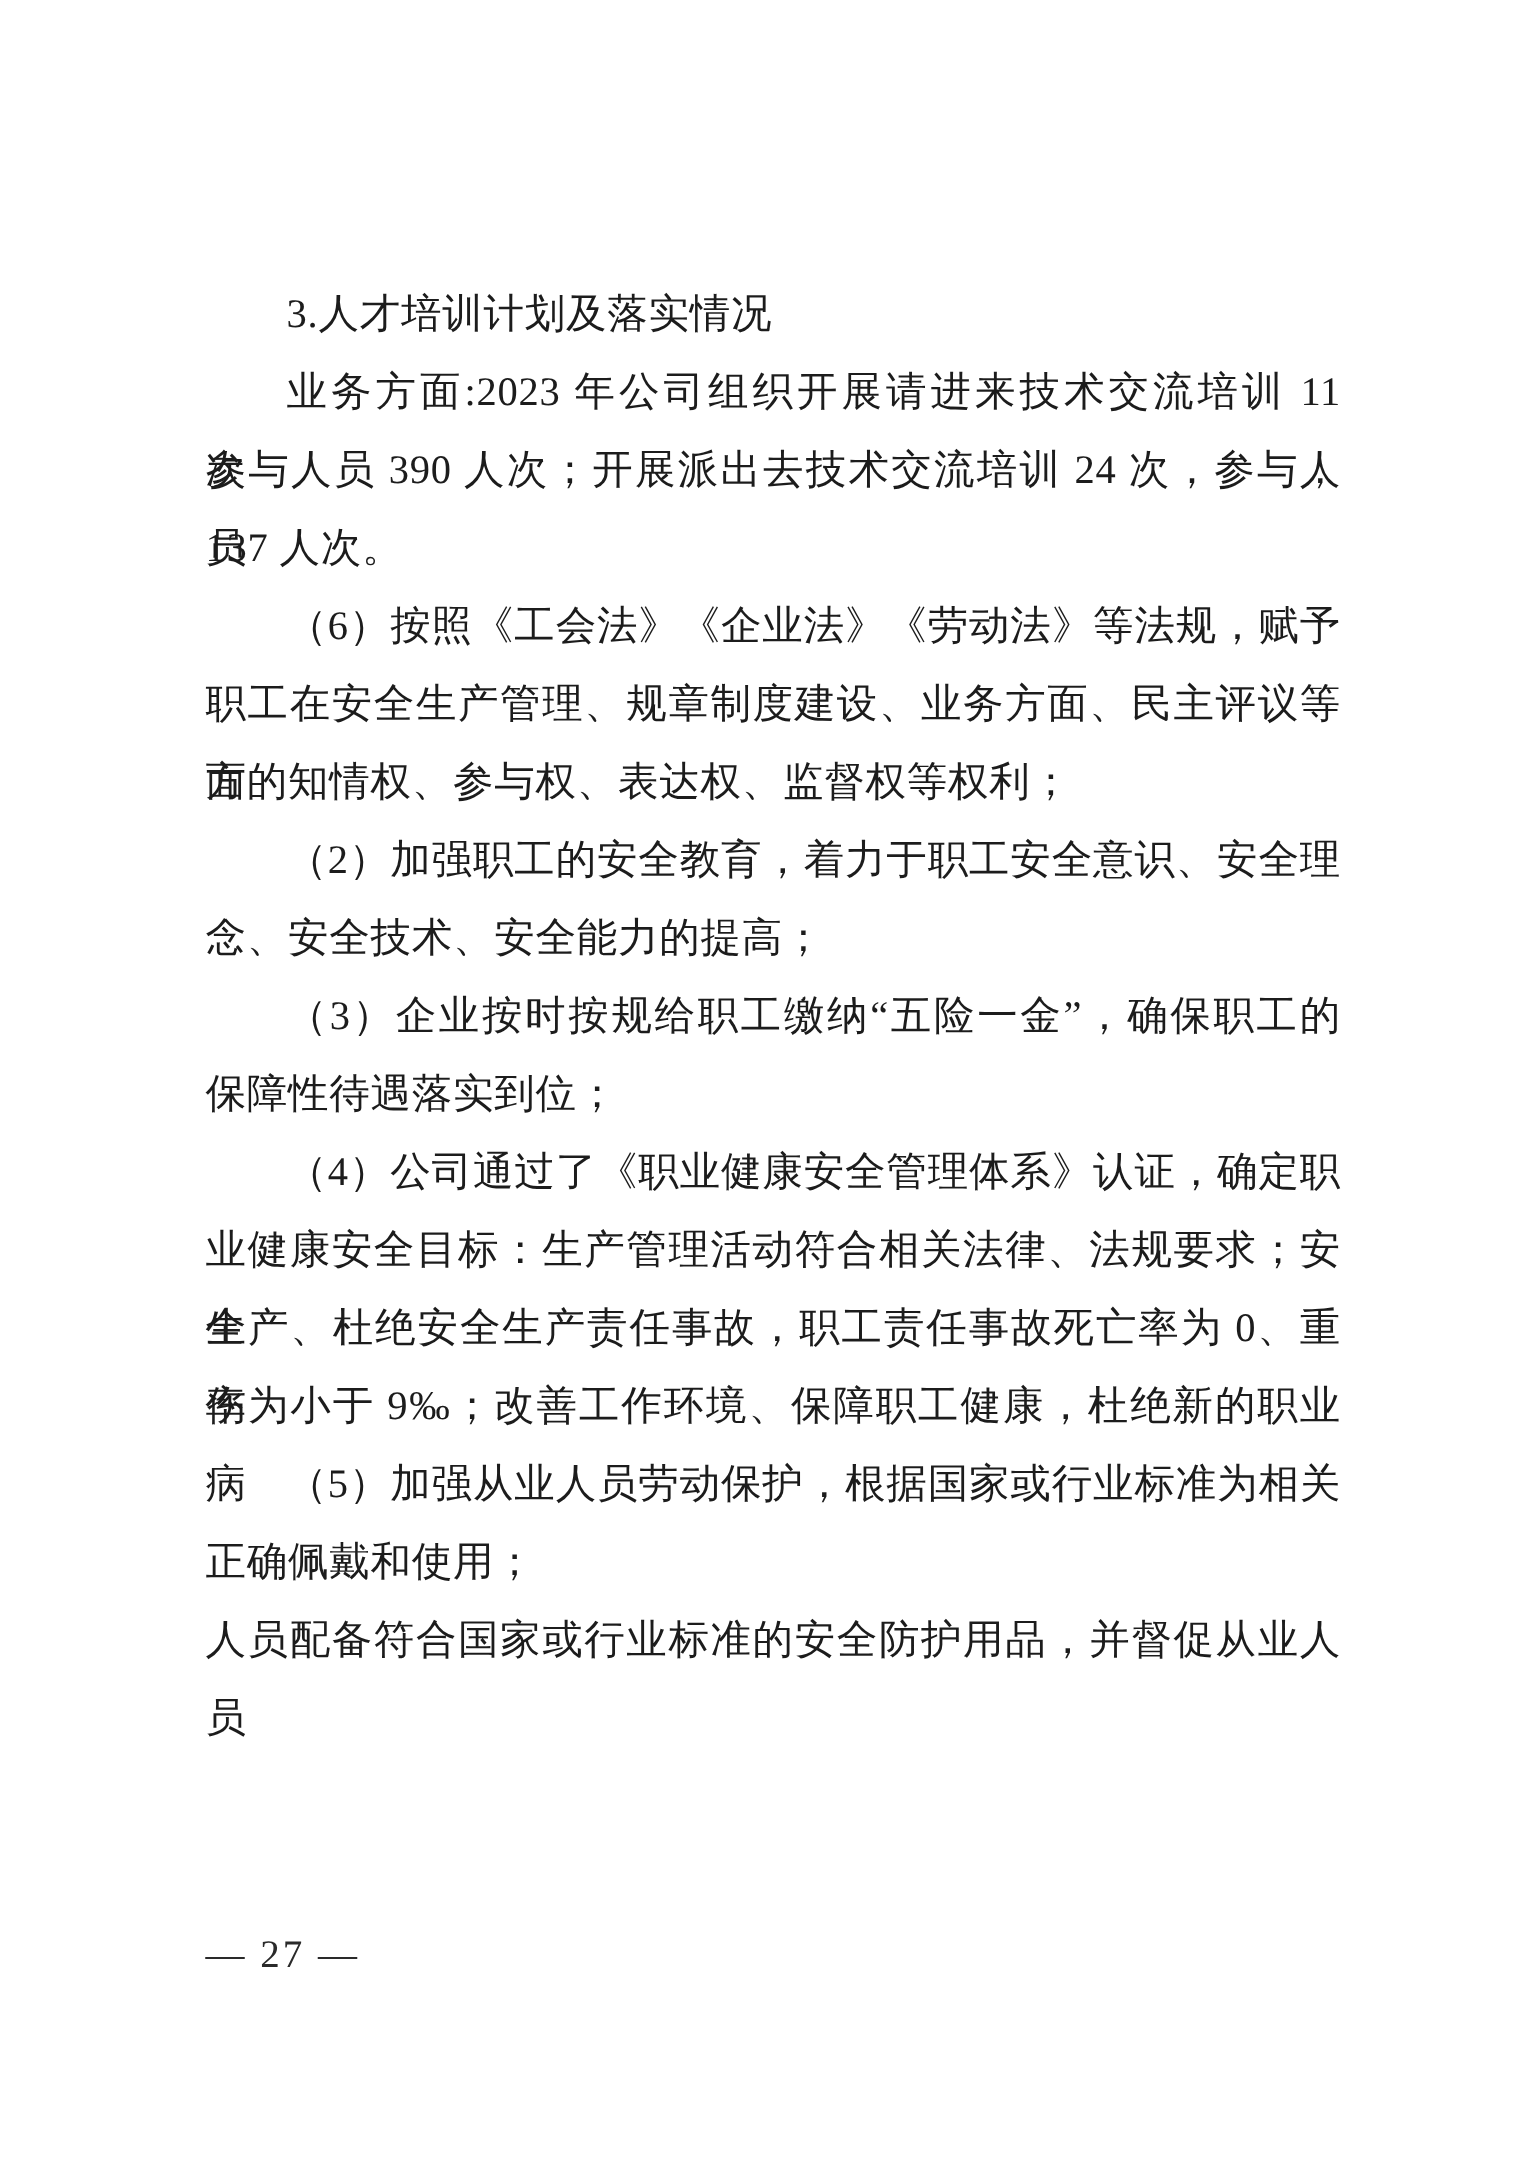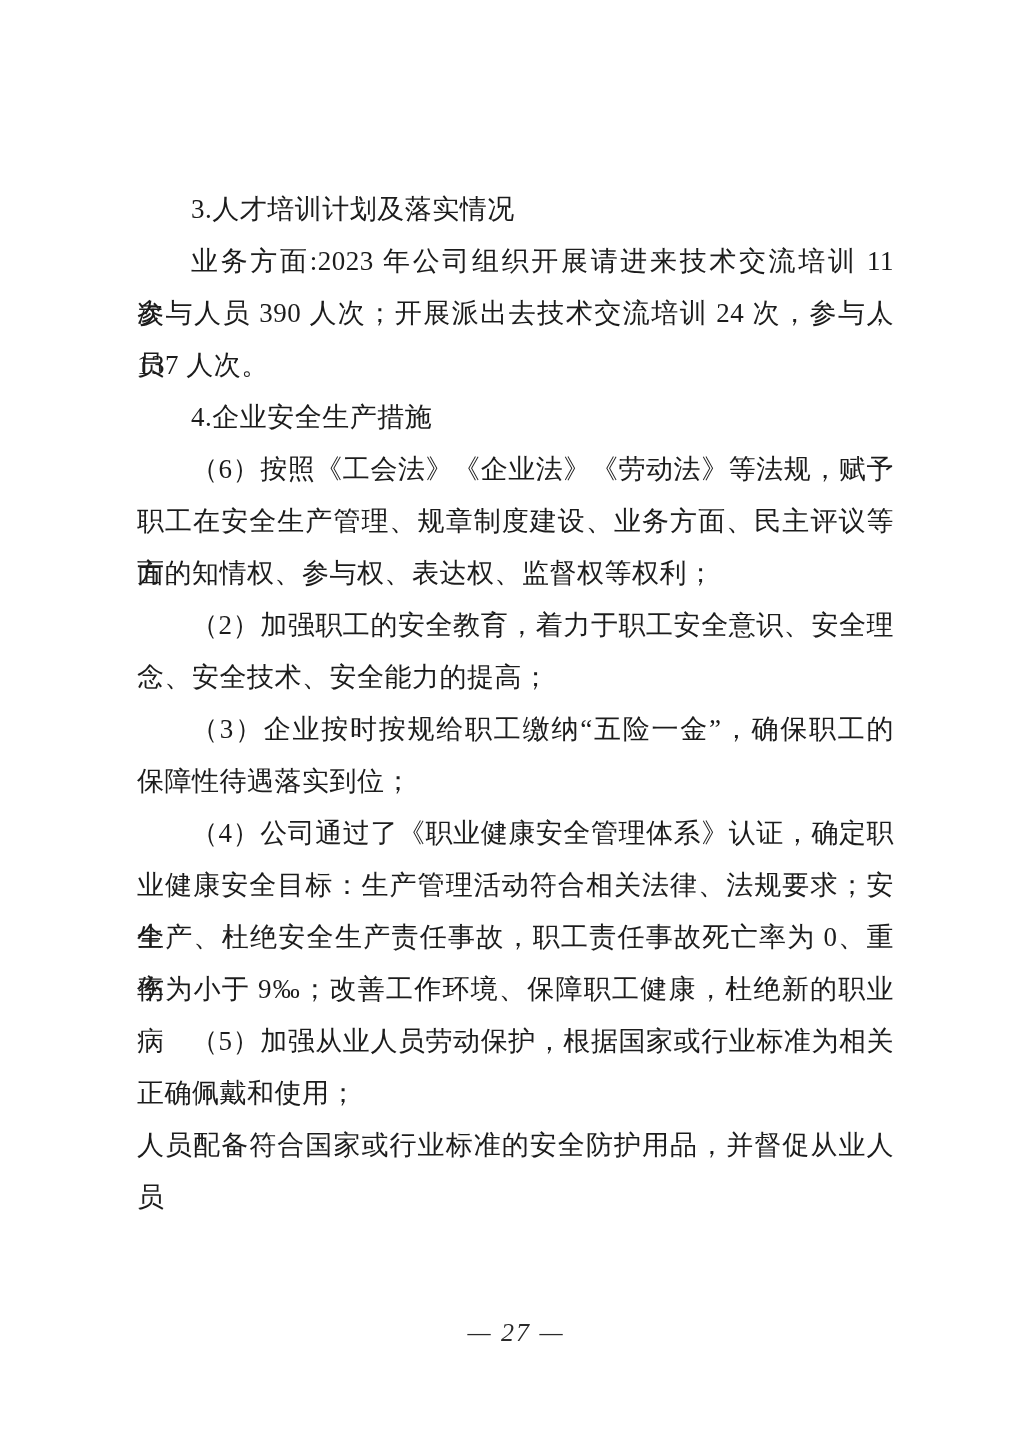--- a/index.html
+++ b/index.html
@@ -33,39 +33,37 @@
     text-indent: 2em;
   }
   .line.justify {
     white-space: normal;
     text-align: justify;
     text-align-last: justify;
   }
   .page-footer {
     position: absolute;
     left: 137px;
-    top: 1318px;
+    top: 1288px;
     width: 758px;
-    text-align: center;
+    text-align: left;
     font-size: 26px;
     color: #2a2a2a;
     letter-spacing: 2px;
-    font-style: italic;
   }
 </style>
 </head>
 <body>
 
 <div class="page">
   <main class="text-block">
     <div class="line indent">3.人才培训计划及落实情况</div>
     <div class="line indent justify">业务方面:2023 年公司组织开展请进来技术交流培训 11 次，</div>
     <div class="line justify">参与人员 390 人次；开展派出去技术交流培训 24 次，参与人员</div>
     <div class="line">137 人次。</div>
-    <div class="line indent">4.企业安全生产措施</div>
     <div class="line indent justify">（6）按照《工会法》《企业法》《劳动法》等法规，赋予</div>
     <div class="line justify">职工在安全生产管理、规章制度建设、业务方面、民主评议等方</div>
     <div class="line">面的知情权、参与权、表达权、监督权等权利；</div>
     <div class="line indent justify">（2）加强职工的安全教育，着力于职工安全意识、安全理</div>
     <div class="line">念、安全技术、安全能力的提高；</div>
     <div class="line indent justify">（3）企业按时按规给职工缴纳“五险一金”，确保职工的</div>
     <div class="line">保障性待遇落实到位；</div>
     <div class="line indent justify">（4）公司通过了《职业健康安全管理体系》认证，确定职</div>
     <div class="line justify">业健康安全目标：生产管理活动符合相关法律、法规要求；安全</div>
     <div class="line justify">生产、杜绝安全生产责任事故，职工责任事故死亡率为 0、重伤</div>

